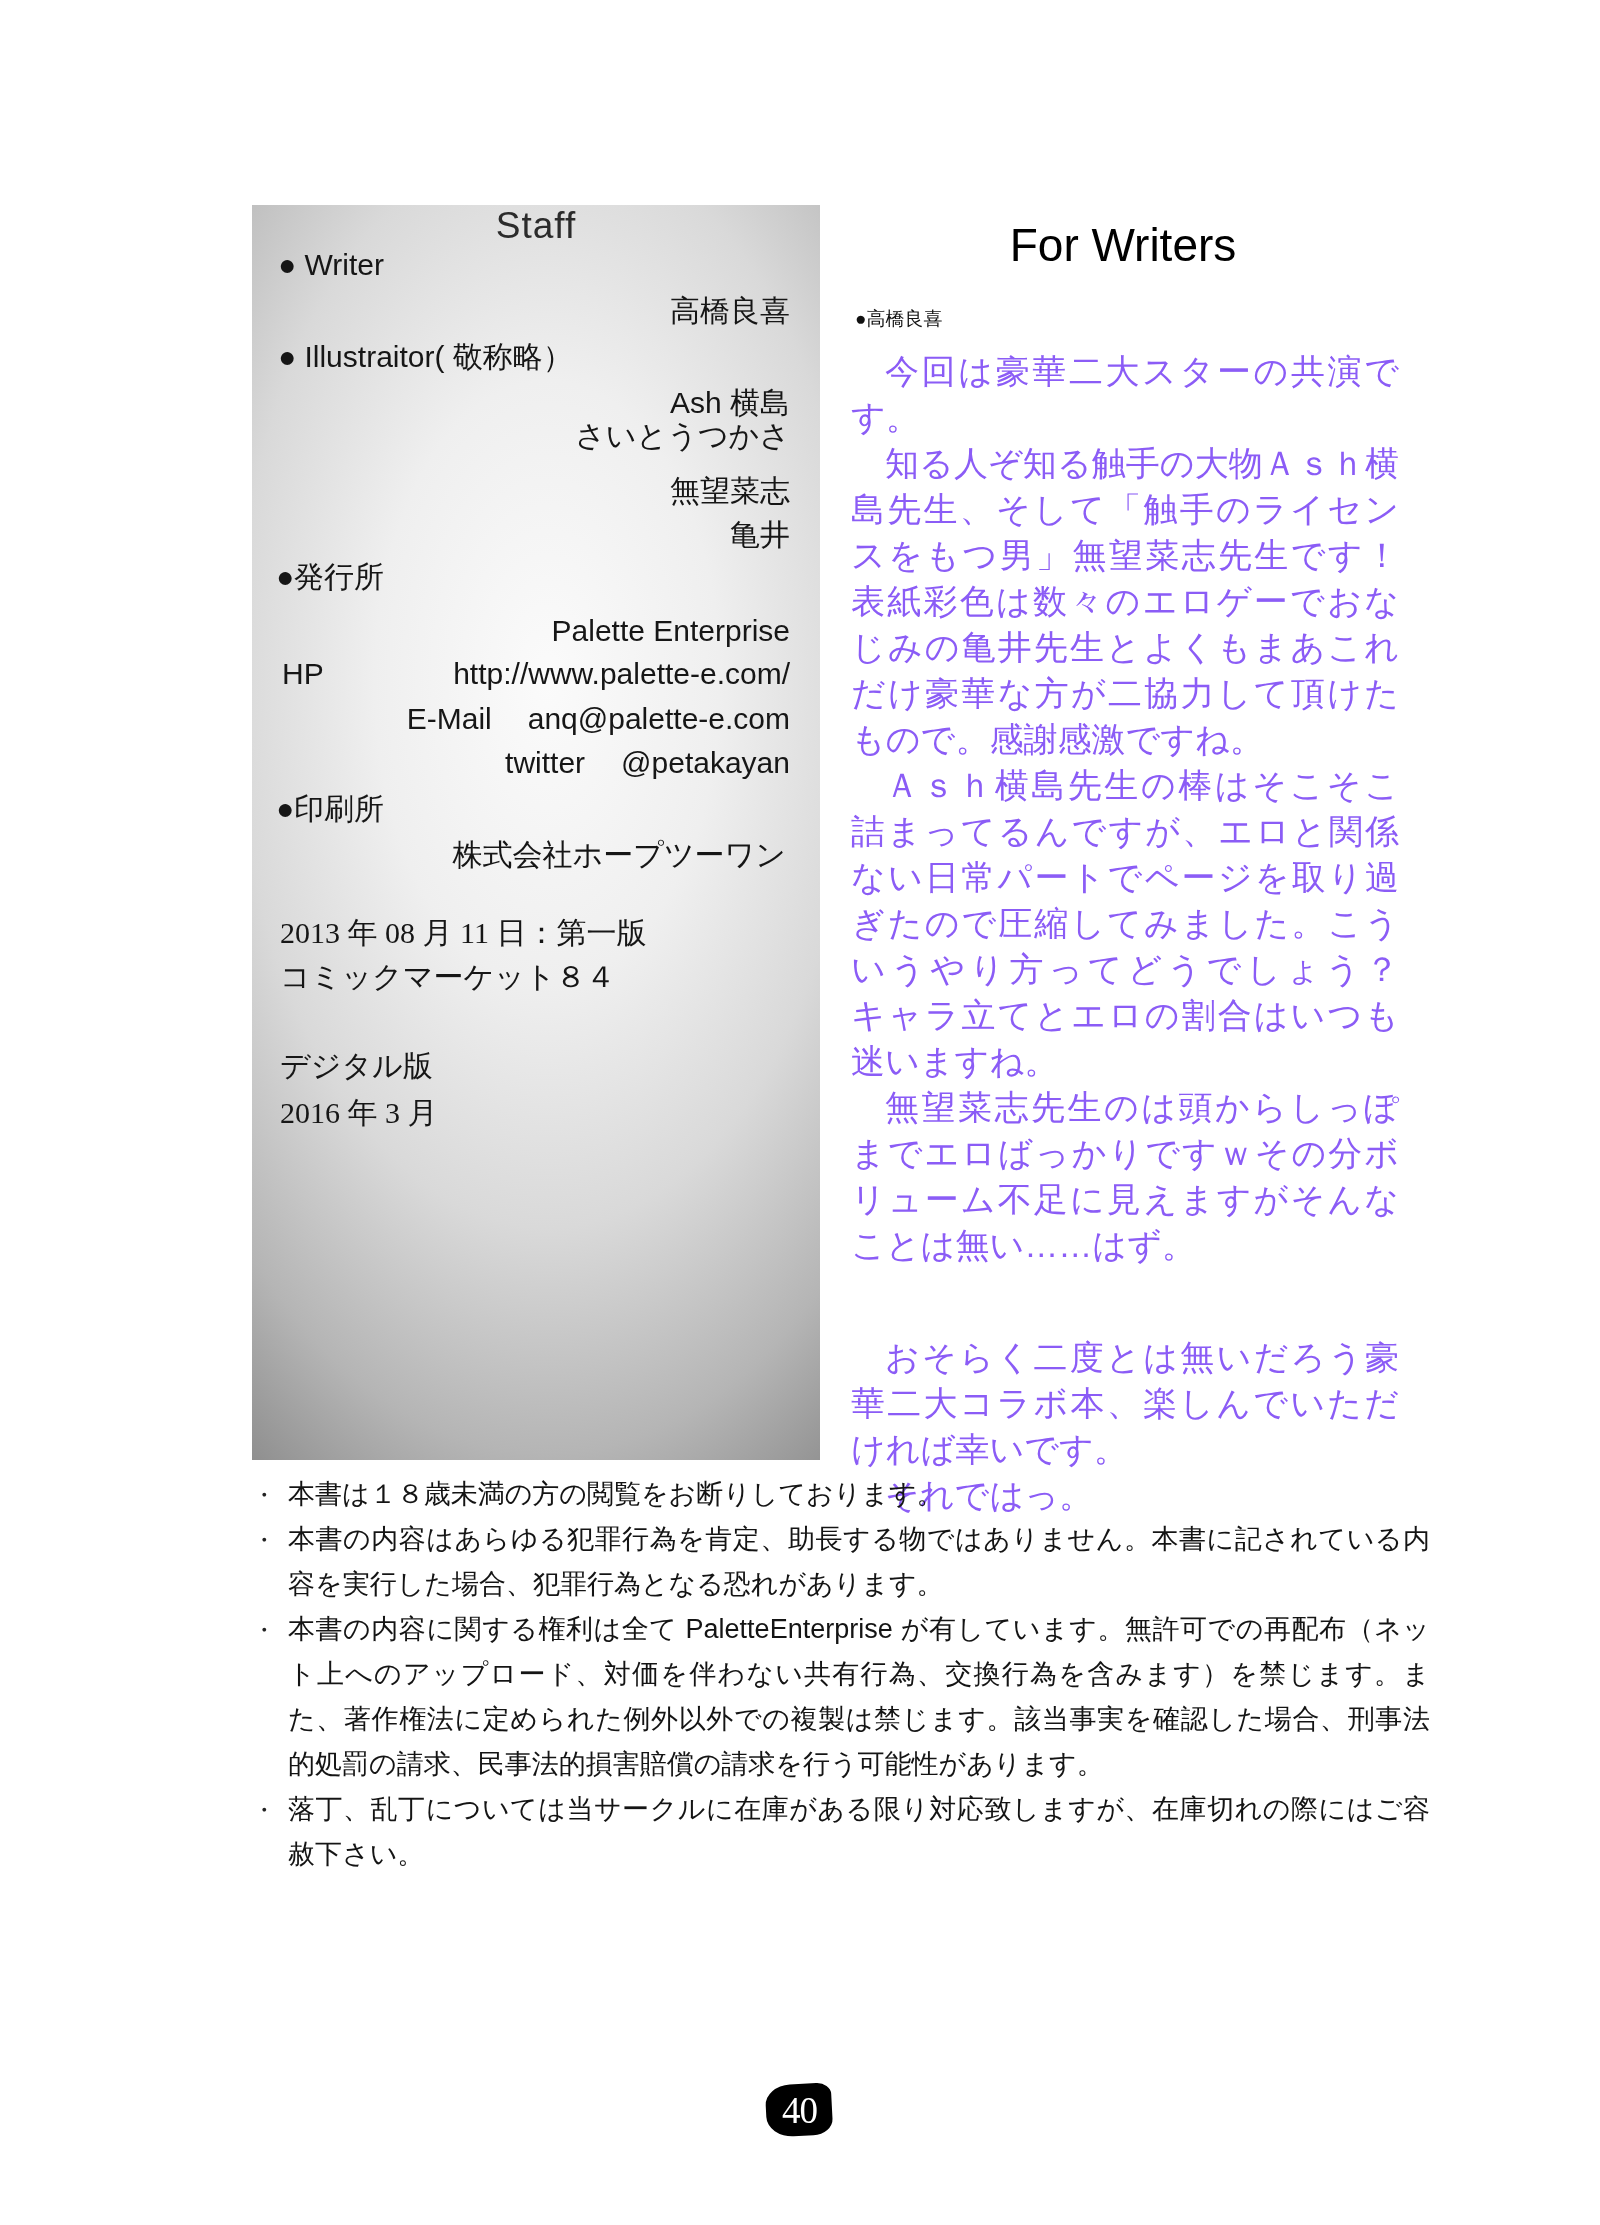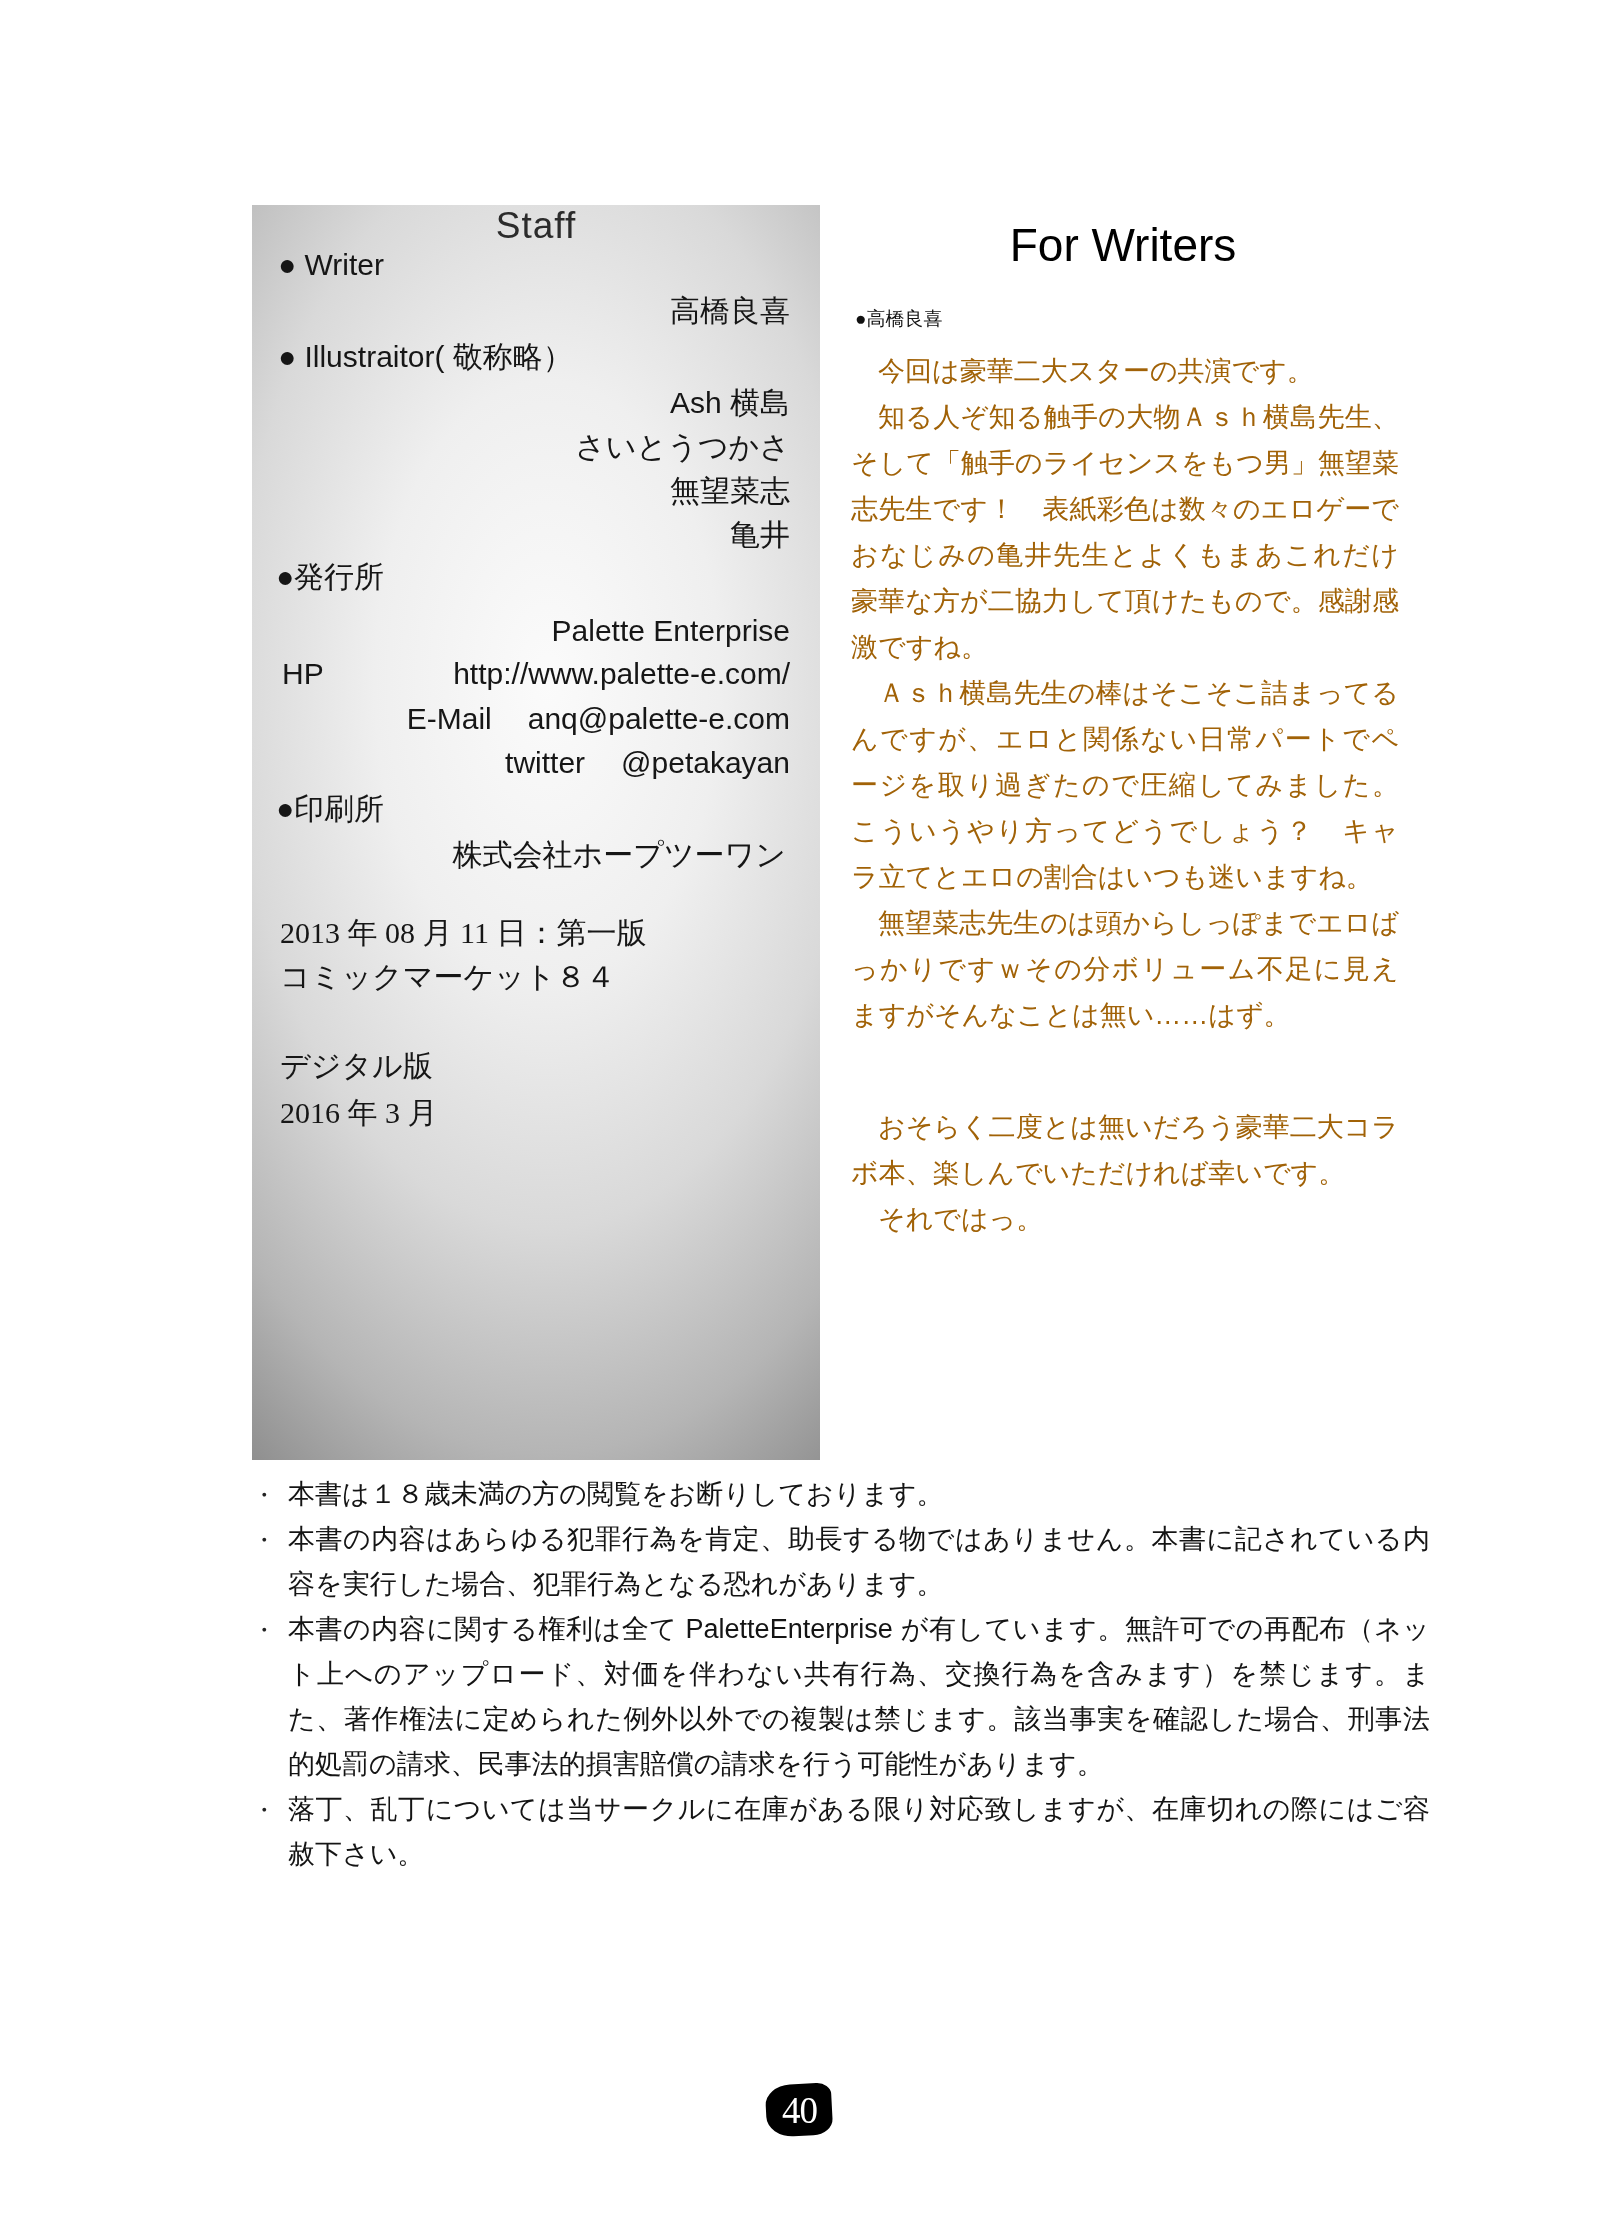--- a/index.html
+++ b/index.html
@@ -29,22 +29,22 @@
   .lbl-gap{display:inline-block;width:36px;}
   
   .afterword{position:absolute;left:843px;top:218px;width:560px;}
   .aw-title{
     text-align:center;font-size:46px;font-weight:400;color:#000000;
     margin:0 0 34px 0;letter-spacing:0px;
   }
   .aw-author{font-size:19px;margin:0 0 16px 12px;}
   .aw-body{width:548px;margin-left:8px;}
   .aw-p{
-    margin:0;font-size:27px;line-height:46px;text-align:justify;
-    text-indent:1em;color:#a16207;word-break:break-all;
+    margin:0;font-size:34px;line-height:46px;text-align:justify;
+    text-indent:1em;color:#8b5cf6;word-break:break-all;
   }
   .aw-p.gap-before{margin-top:66px;}
   
   .disclaimer{position:absolute;left:250px;top:1472px;width:1180px;}
   .disc-item{display:flex;align-items:flex-start;}
   .disc-bullet{
     flex:0 0 36px;font-size:24px;line-height:45px;color:#222;text-align:left;
     padding-left:2px;
   }
   .disc-text{
@@ -68,21 +68,21 @@
 <div class="page">
 
   <div class="staff-box">
     <div class="staff-title">Staff</div>
 
     <div class="bx left" style="top:42px">● Writer</div>
     <div class="bx right" style="top:88px">高橋良喜</div>
 
     <div class="bx left" style="top:134px">● Illustraitor( 敬称略）</div>
     <div class="bx right" style="top:180px">Ash 横島</div>
-    <div class="bx right" style="top:224px">さいとうつかさ</div>
+    <div class="bx right" style="top:213px">さいとうつかさ</div>
     <div class="bx right" style="top:268px">無望菜志</div>
     <div class="bx right" style="top:312px">亀井</div>
 
     <div class="bx left" style="top:354px;left:24px">●発行所</div>
     <div class="bx right" style="top:408px">Palette Enterprise</div>
 
     <div class="hp-row">
       <span>HP</span>
       <span>http://www.palette-e.com/</span>
     </div>

